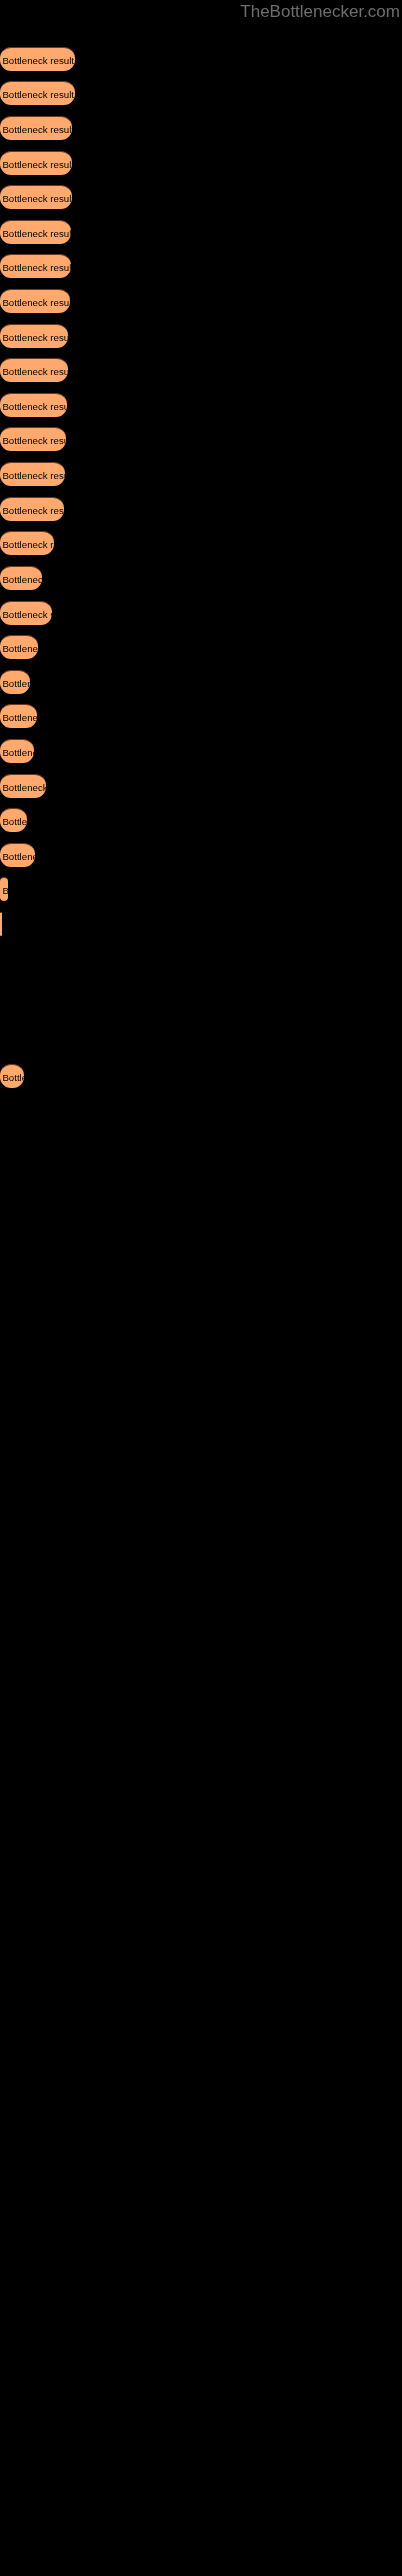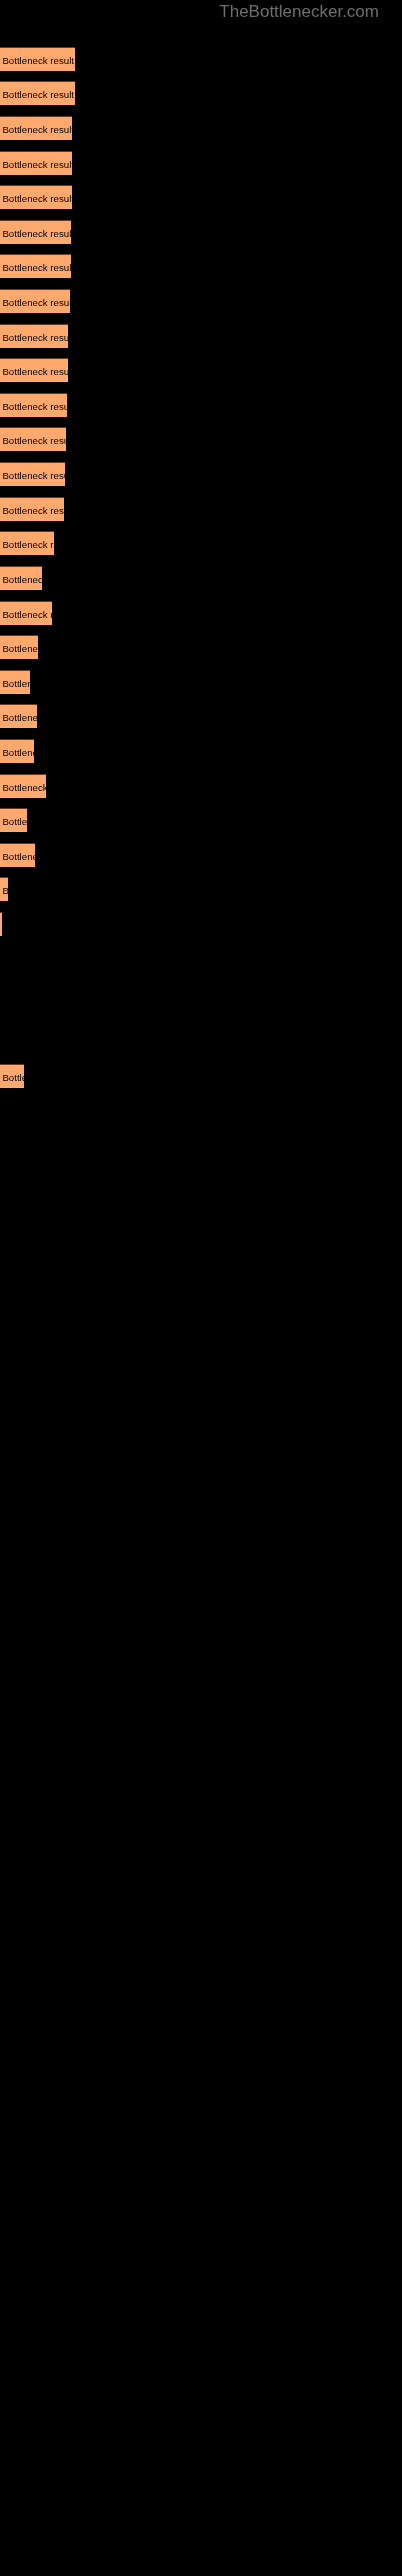--- a/index.html
+++ b/index.html
@@ -10,21 +10,21 @@
   body {
     width: 403px;
     height: 2576px;
     position: relative;
     font-family: "Liberation Sans", sans-serif;
     overflow: hidden;
   }
 
   .site-title {
     position: absolute;
-    right: 24px;
+    right: 3px;
     top: 1.6px;
     color: #6e6e6e;
     font-size: 17px;
     font-family: "Liberation Sans", sans-serif;
     letter-spacing: 0px;
     white-space: nowrap;
   }
 
   .chart-area {
     position: absolute;
@@ -43,20 +43,21 @@
   .bar {
     position: absolute;
     left: 0;
     top: 0;
     height: 24px;
     background: #ffa96e;
     border-top: 1.6px solid #6b3a1e;
     box-sizing: border-box;
     overflow: hidden;
     white-space: nowrap;
+    border-radius: 11px;
   }
 
   .bar-label {
     position: absolute;
     left: 2.4px;
     top: 50%;
     transform: translateY(-50%);
     color: #000000;
     font-size: 9.7px;
     font-family: "Liberation Sans", sans-serif;

